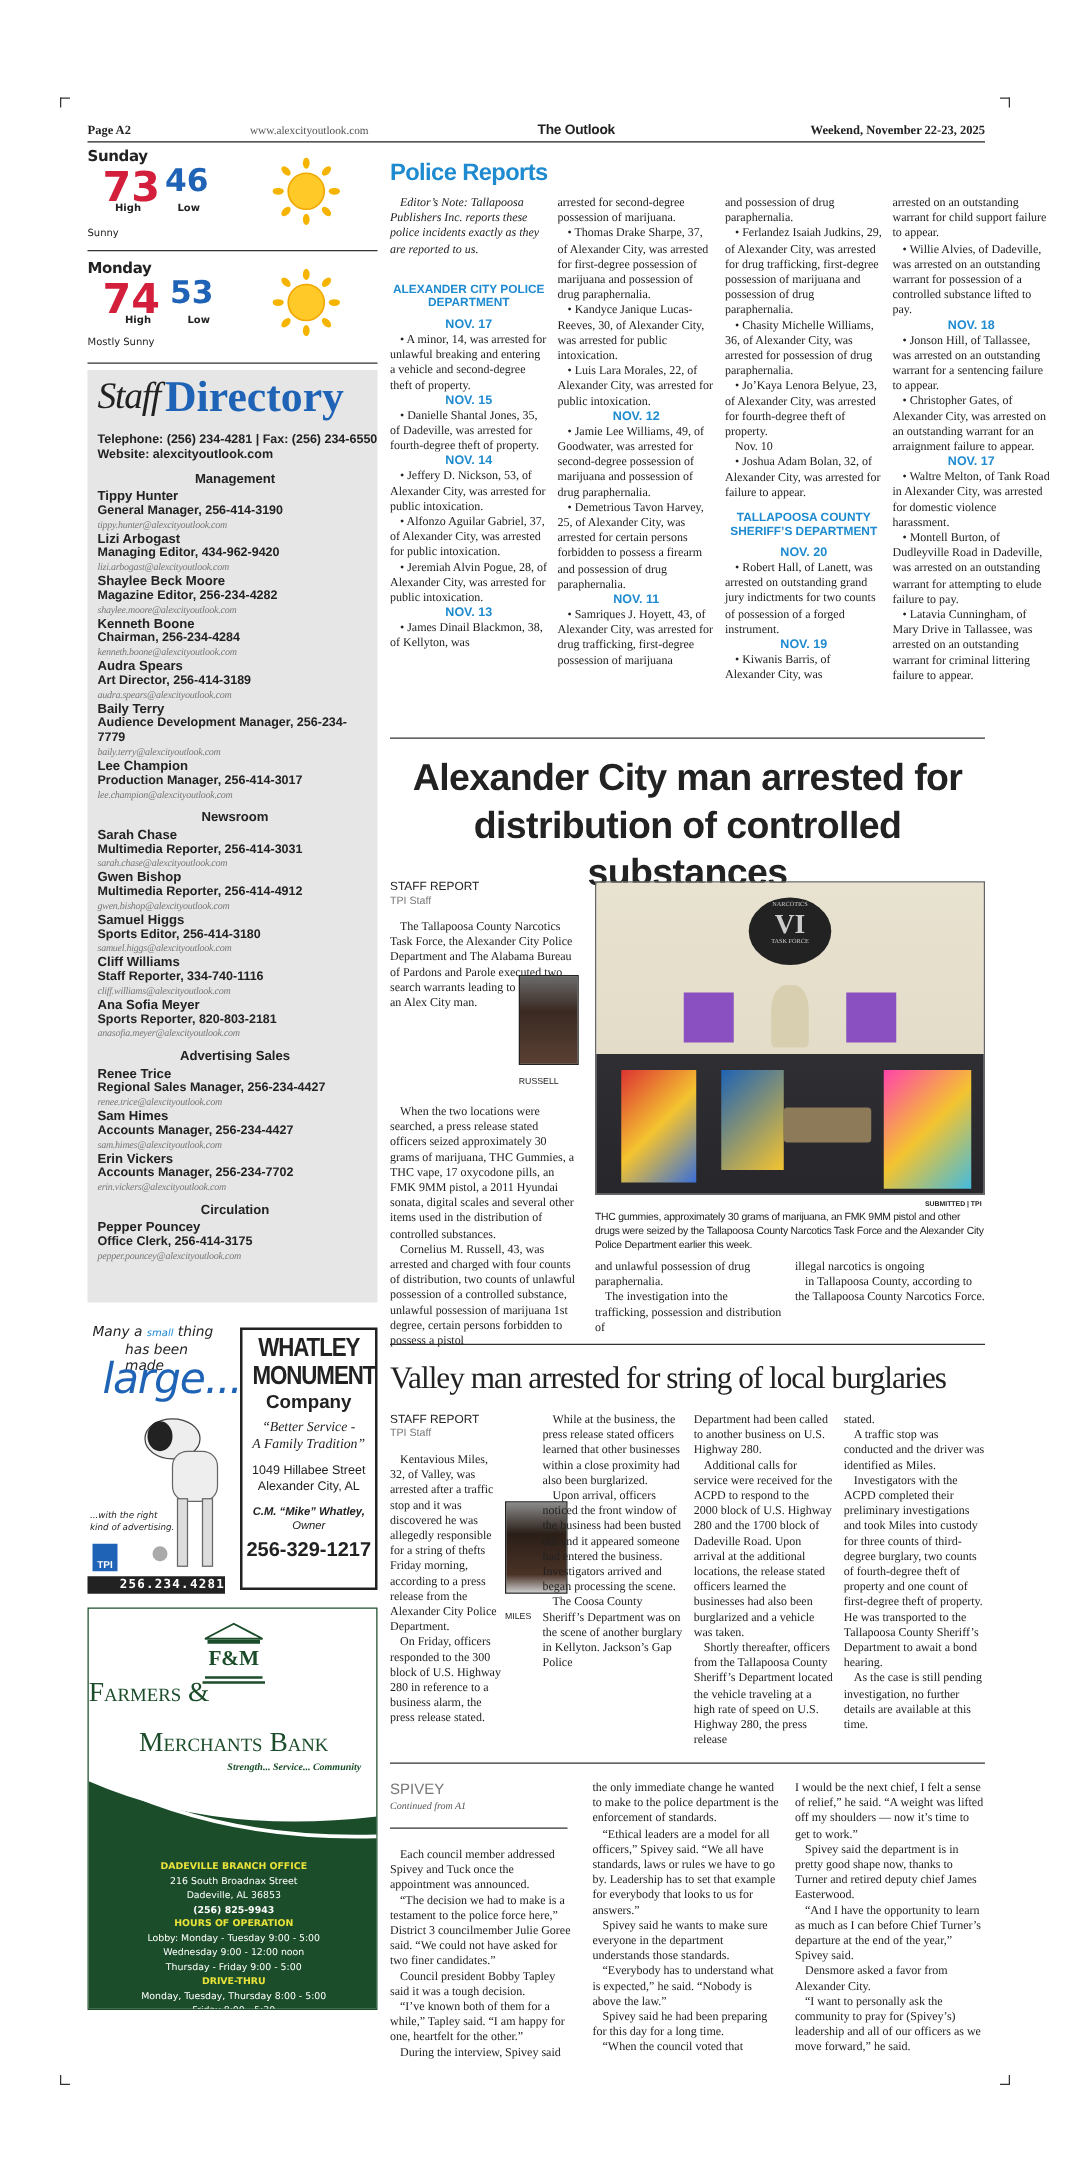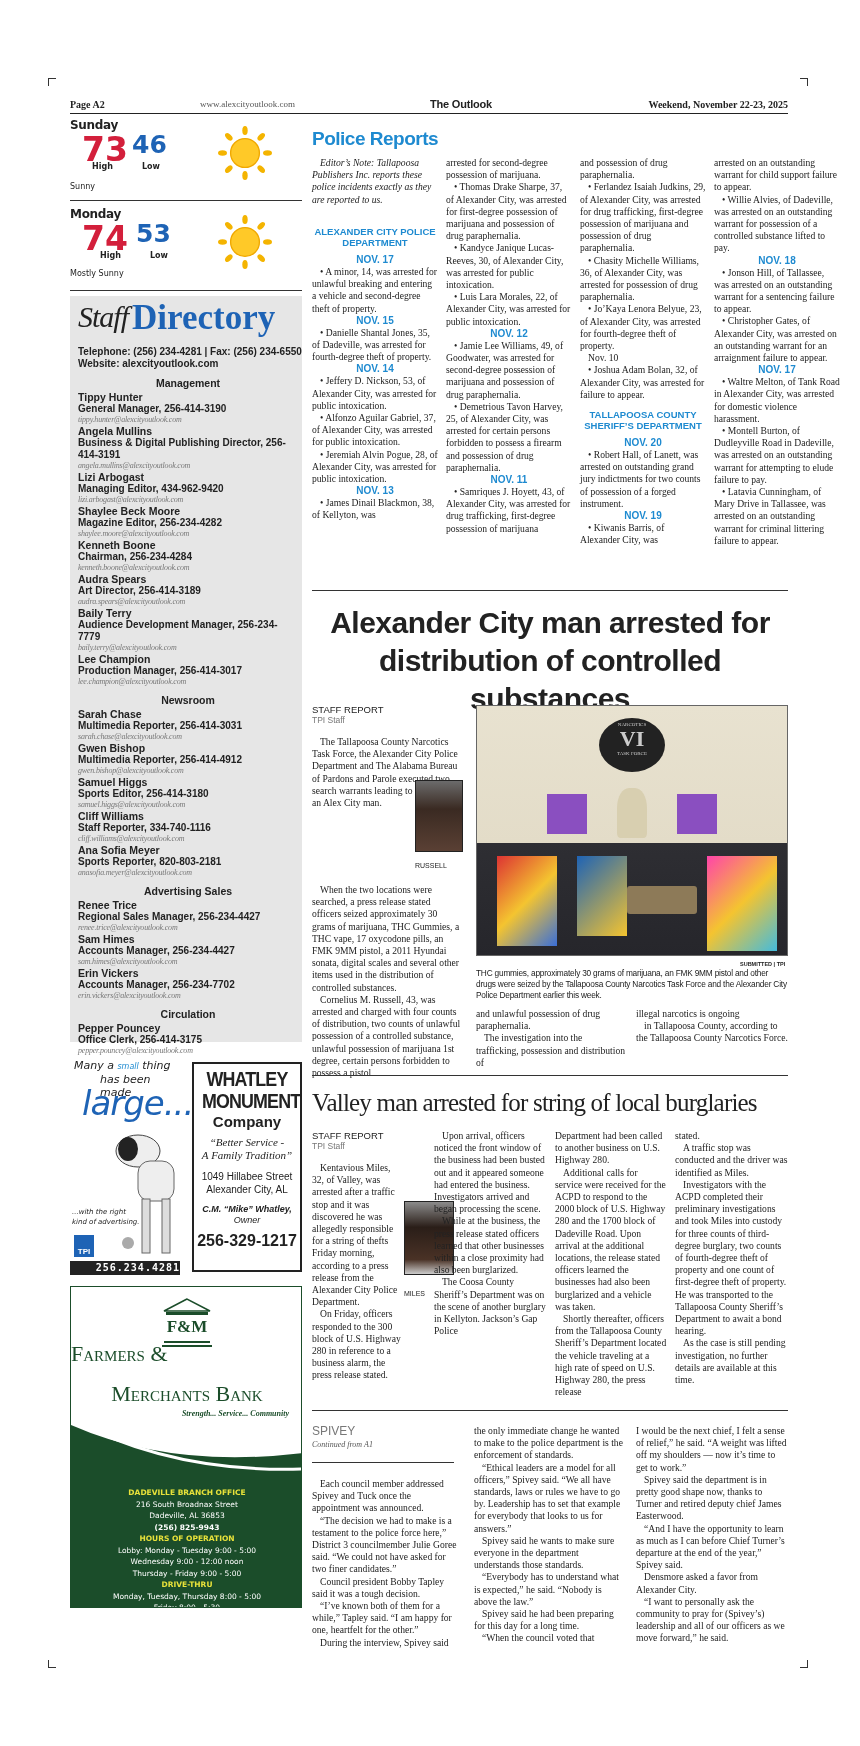--- a/index.html
+++ b/index.html
@@ -107,25 +107,20 @@
     <div>Website: alexcityoutlook.com</div>
   </div>
   <div class="list" id="dirlist">
       <div class="sect">Management</div>
       <div class="person">
         <div class="n">Tippy Hunter</div>
         <div class="r">General Manager, 256-414-3190</div>
         <div class="e">tippy.hunter@alexcityoutlook.com</div>
       </div>
       <div class="person">
-        <div class="n">Angela Mullins</div>
-        <div class="r">Business &amp; Digital Publishing Director, 256-414-3191</div>
-        <div class="e">angela.mullins@alexcityoutlook.com</div>
-      </div>
-      <div class="person">
         <div class="n">Lizi Arbogast</div>
         <div class="r">Managing Editor, 434-962-9420</div>
         <div class="e">lizi.arbogast@alexcityoutlook.com</div>
       </div>
       <div class="person">
         <div class="n">Shaylee Beck Moore</div>
         <div class="r">Magazine Editor, 256-234-4282</div>
         <div class="e">shaylee.moore@alexcityoutlook.com</div>
       </div>
       <div class="person">
@@ -365,22 +360,22 @@
   <div>STAFF REPORT</div>
   <div class="s">TPI Staff</div>
 </div>
 <div class="abs" style="left:404px;top:1201px;width:50px;height:74px;background:linear-gradient(#8b8b8b,#2a1e18 35%,#4a3226 80%,#ccc);border:1px solid #222"></div>
 <div class="abs" style="left:404px;top:1290px;font-family:'Liberation Sans',sans-serif;font-size:7px">MILES</div>
 <div class="col" id="a2c1" style="left:312px;top:1162px;width:90px">
     <p>Kentavious Miles, 32, of Valley, was arrested after a traffic stop and it was discovered he was allegedly responsible for a string of thefts Friday morning, according to a press release from the Alexander City Police Department.</p>
     <p>On Friday, officers responded to the 300 block of U.S. Highway 280 in reference to a business alarm, the press release stated.</p>
   </div>
 <div class="col" id="a2c2" style="left:434px;top:1130px;width:112px">
+    <p>While at the business, the press release stated officers learned that other businesses within a close proximity had also been burglarized.</p>
     <p>Upon arrival, officers noticed the front window of the business had been busted out and it appeared someone had entered the business. Investigators arrived and began processing the scene.</p>
-    <p>While at the business, the press release stated officers learned that other businesses within a close proximity had also been burglarized.</p>
     <p>The Coosa County Sheriff’s Department was on the scene of another burglary in Kellyton. Jackson’s Gap Police</p>
   </div>
 <div class="col" id="a2c3" style="left:555px;top:1130px;width:112px">
     <p style="text-indent: 0px;">Department had been called to another business on U.S. Highway 280.</p>
     <p>Additional calls for service were received for the ACPD to respond to the 2000 block of U.S. Highway 280 and the 1700 block of Dadeville Road. Upon arrival at the additional locations, the release stated officers learned the businesses had also been burglarized and a vehicle was taken.</p>
     <p>Shortly thereafter, officers from the Tallapoosa County Sheriff’s Department located the vehicle traveling at a high rate of speed on U.S. Highway 280, the press release</p>
   </div>
 <div class="col" id="a2c4" style="left:675px;top:1130px;width:113px">
     <p style="text-indent: 0px;">stated.</p>
     <p>A traffic stop was conducted and the driver was identified as Miles.</p>

